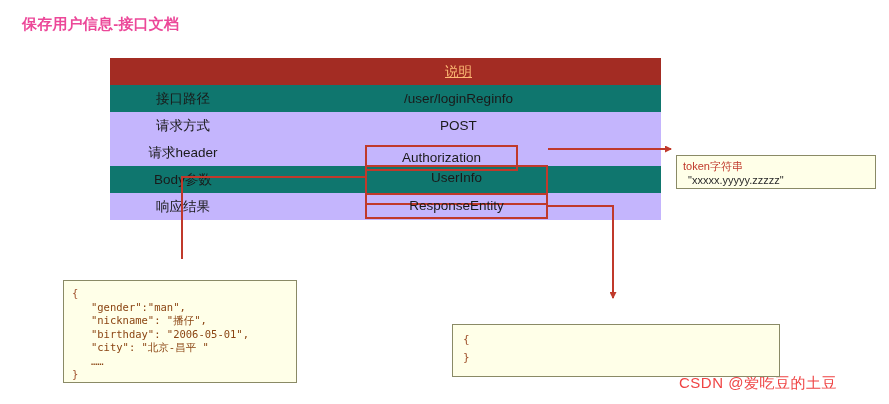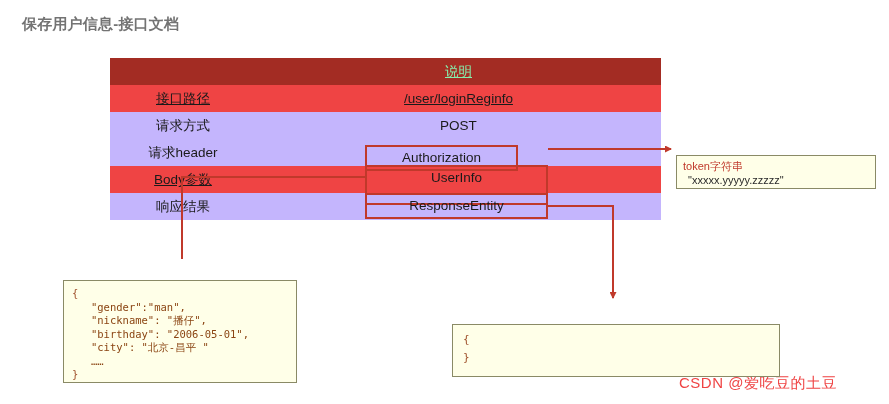--- a/index.html
+++ b/index.html
@@ -17,21 +17,21 @@
   }
 
   
   #page-title {
     position: absolute;
     left: 22px;
     top: 15px;
     font-size: 15px;
     font-weight: bold;
     letter-spacing: 0.2px;
-    color: #737373;
+    color: #ec4899;
     white-space: nowrap;
   }
 
   
   #api-table {
     position: absolute;
     left: 110px;
     top: 58px;
     width: 551px;
     border-collapse: collapse;
@@ -45,28 +45,28 @@
     font-size: 13.5px;
     text-align: center;
     vertical-align: middle;
     font-weight: normal;
   }
   #api-table col.c-label { width: 146px; }
   #api-table col.c-desc  { width: 405px; }
 
   .hdr-cell {
     background: #A32C23;
-    color: #86efac;
+    color: #fdba74;
     font-weight: bold;
     font-size: 13.5px;
     text-decoration: underline;
   }
   .hdr-blank { background: #A32C23; }
 
-  .row-light td { background: #ef4444; text-decoration: underline; }
+  .row-light td { background: #0f766e; }
   .row-dark  td { background: #c4b5fd; }
   td.sep-left  { border-right: 2px solid #ffffff; }
 
   .cell-inner {
     display: block;
     line-height: 27px;
     position: relative;
     z-index: 2;
   }
 

